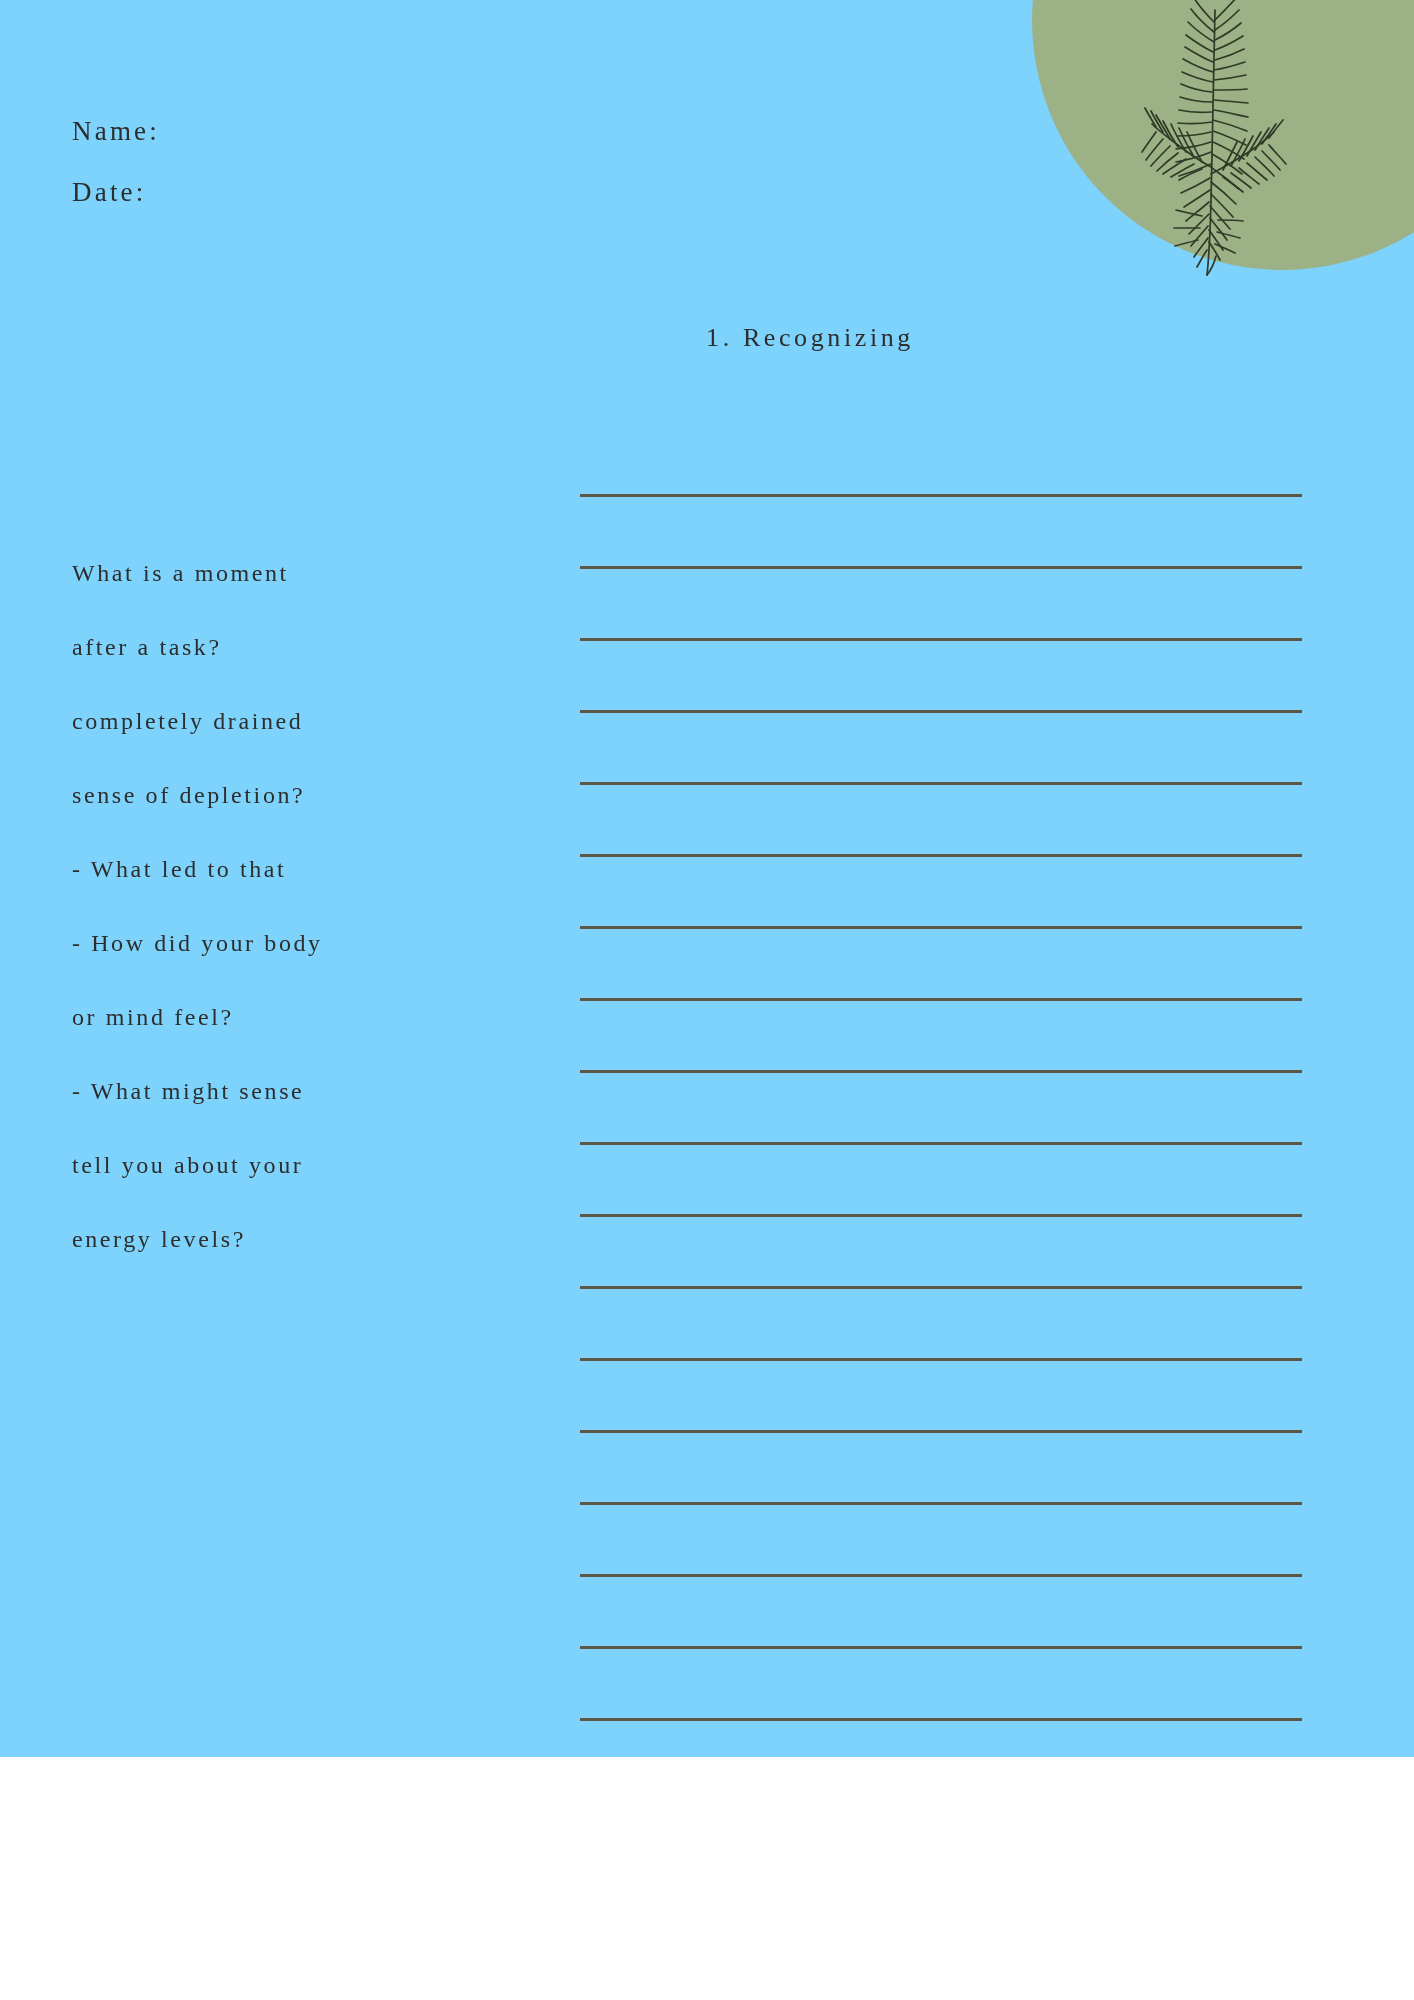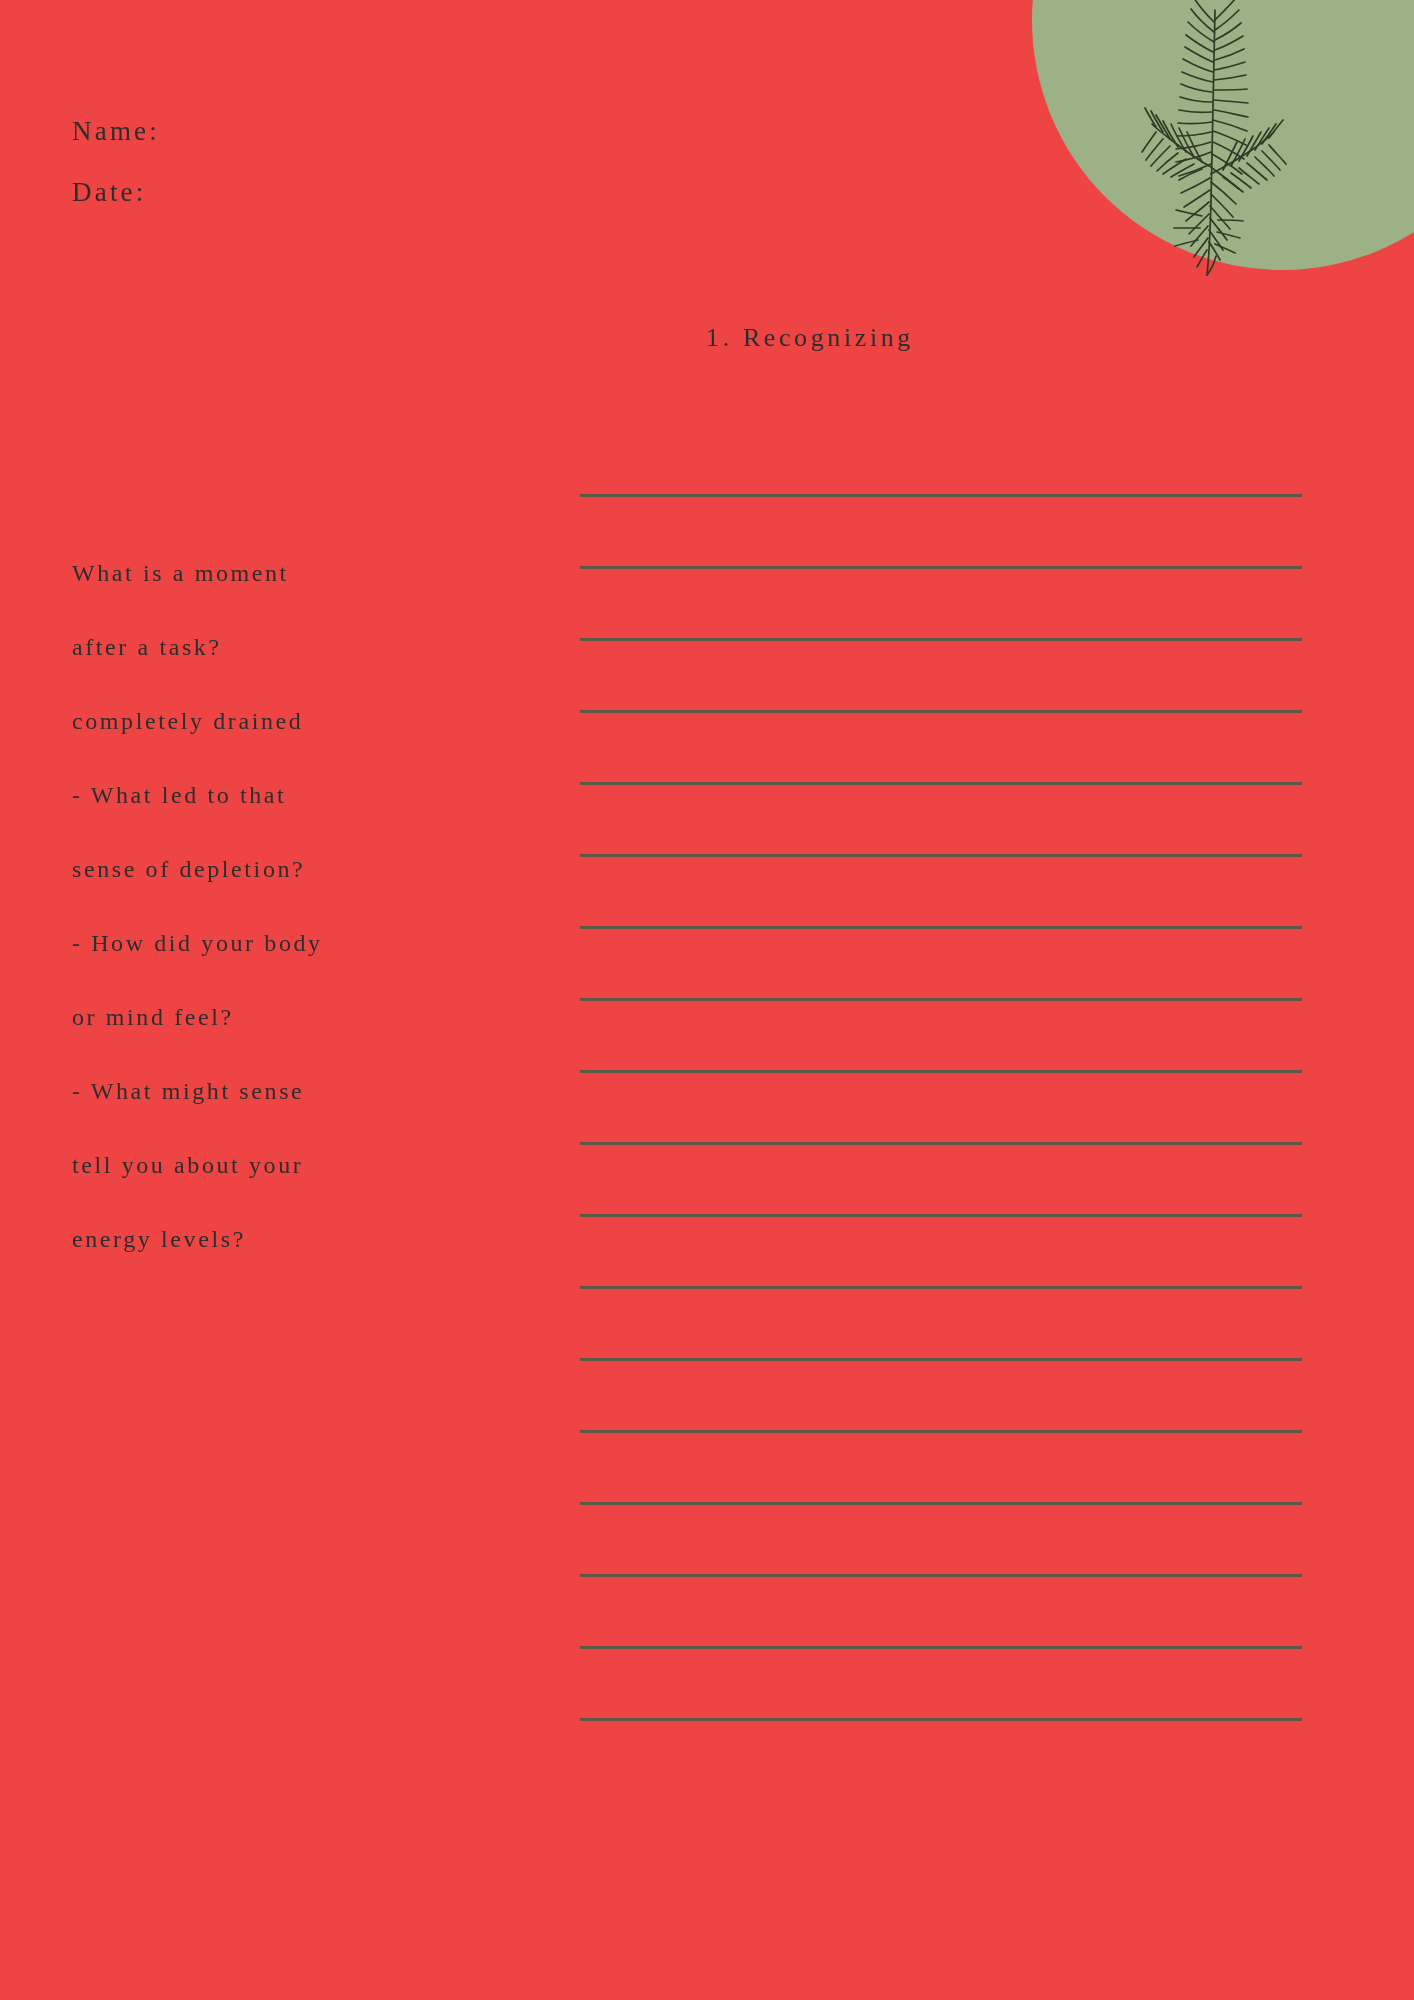--- a/index.html
+++ b/index.html
@@ -4,22 +4,22 @@
 <style>
   html, body {
     margin: 0;
     padding: 0;
     background: #ffffff;
   }
 
   #page {
     position: relative;
     width: 1414px;
-    height: 2000px;
-    background: #ef4444;
+    height: 1757px;
+    background: #7dd3fc;
     overflow: hidden;
     font-family: "Liberation Serif", "DejaVu Serif", serif;
   }
 
   
   .corner-decoration {
     position: absolute;
     top: -230px;
     right: -118px;
     width: 500px;
@@ -208,22 +208,22 @@
   </div>
 
   <div class="sheet-title">
     <div>1. Recognizing</div>
   </div>
 
   <div class="prompt-column">
     <div class="prompt-line">What is a moment</div>
     <div class="prompt-line">after a task?</div>
     <div class="prompt-line">completely drained</div>
+    <div class="prompt-line">sense of depletion?</div>
     <div class="prompt-line">- What led to that</div>
-    <div class="prompt-line">sense of depletion?</div>
     <div class="prompt-line">- How did your body</div>
     <div class="prompt-line">or mind feel?</div>
     <div class="prompt-line">- What might sense</div>
     <div class="prompt-line">tell you about your</div>
     <div class="prompt-line">energy levels?</div>
   </div>
 
   <div class="lines-area">
     <div class="rule-line"></div>
     <div class="rule-line"></div>

